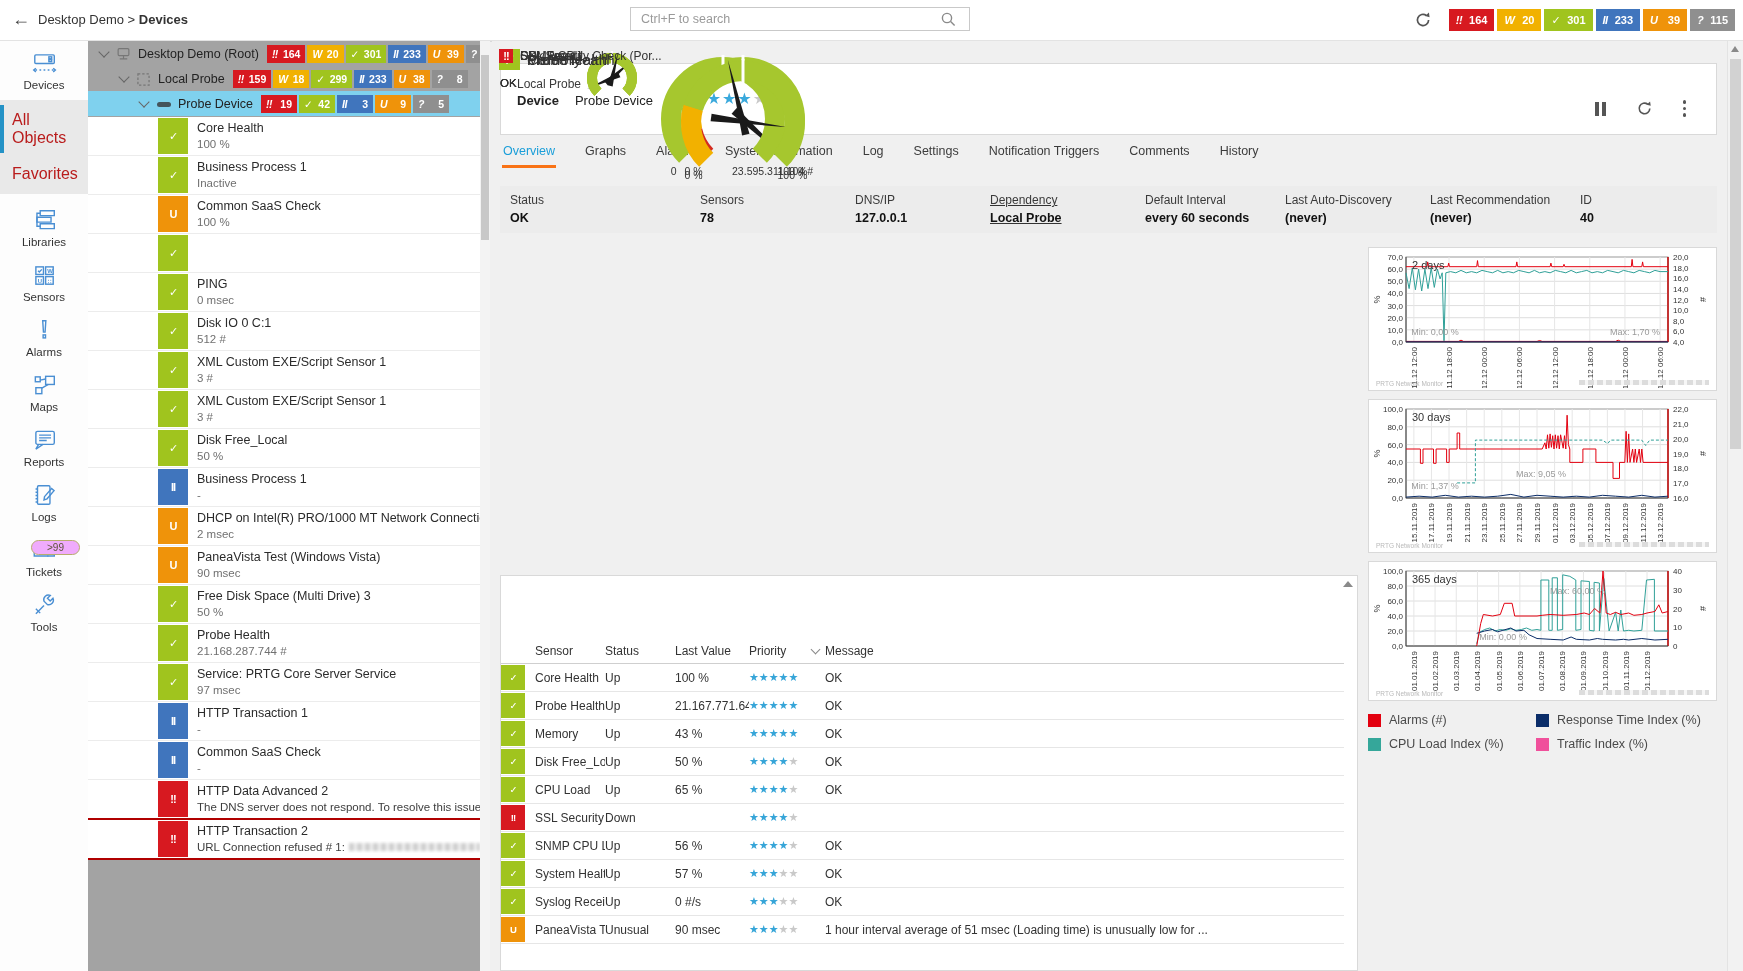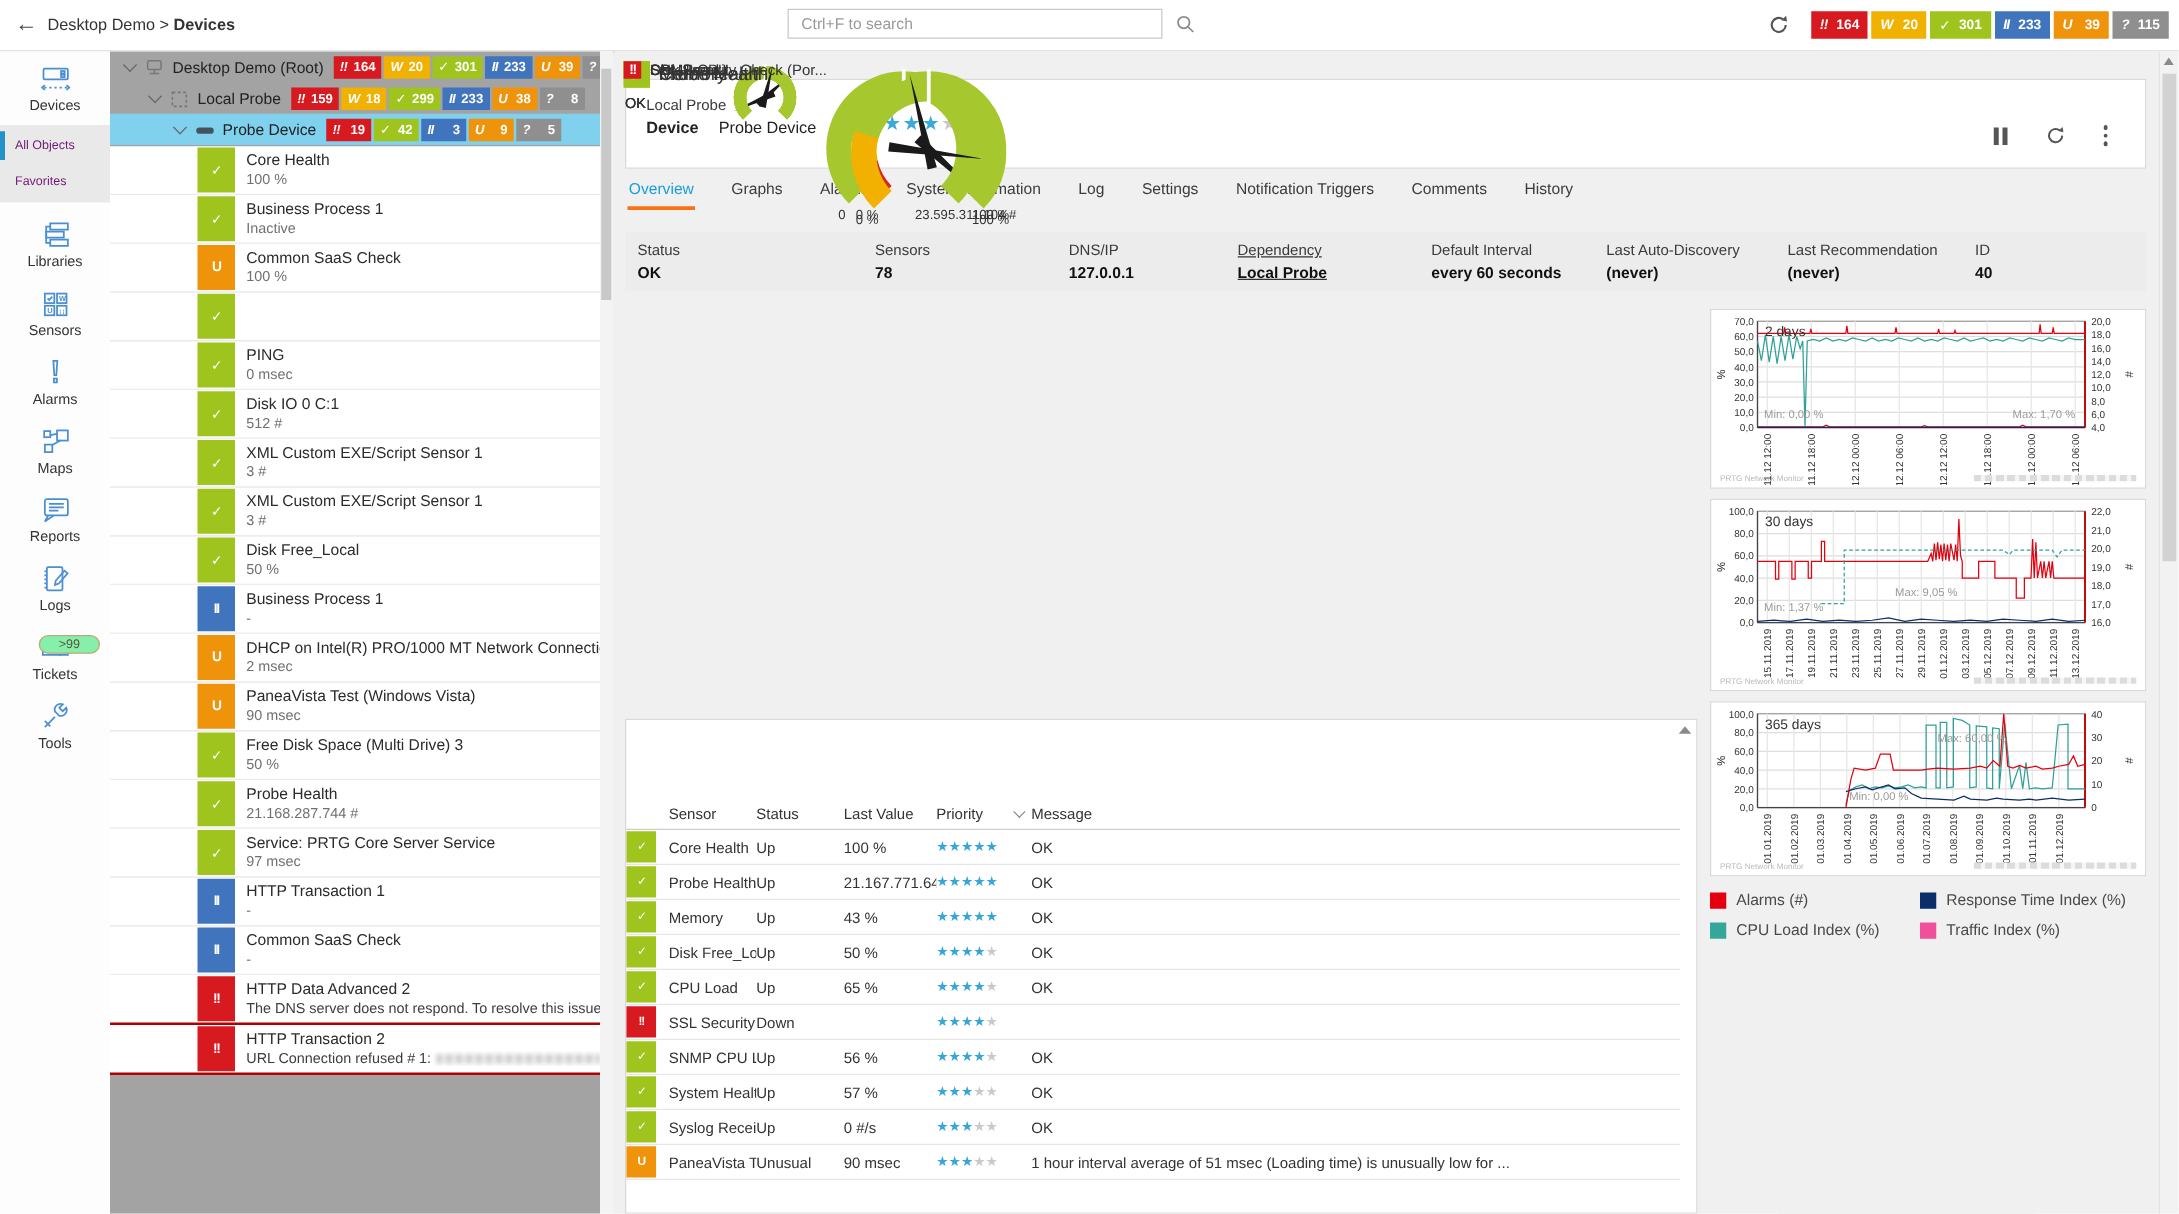--- a/index.html
+++ b/index.html
@@ -3,37 +3,37 @@
 <meta charset="utf-8">
 <style>
   html,body{margin:0;padding:0}
   body{width:1743px;height:971px;overflow:hidden;position:relative;background:#fff;
        font-family:"Liberation Sans","DejaVu Sans",sans-serif;color:#333;}
   
   #topbar{position:absolute;top:0;left:0;right:0;height:40px;background:#fff;border-bottom:1px solid #e3e3e3;z-index:5}
   .back{position:absolute;left:12px;top:9px;font-size:18px;color:#444;cursor:pointer}
   .crumbs{position:absolute;left:38px;top:12px;font-size:13px;color:#333;white-space:nowrap}
   .crumbs b{font-weight:700}
-  .search{position:absolute;left:630px;top:7px;width:300px;height:24px;border:1px solid #c9c9c9;background:#fff;display:flex;align-items:center;padding:0 8px;box-sizing:border-box}
+  .search{position:absolute;left:630px;top:7px;width:340px;height:24px;border:1px solid #c9c9c9;background:#fff;display:flex;align-items:center;padding:0 8px;box-sizing:border-box}
   .search input{border:0;outline:0;width:100%;font-size:12.5px;color:#333;font-family:inherit;background:transparent}
   .search input::placeholder{color:#9a9a9a}
   .search-ico{position:absolute;left:940px;top:11px}
   .tb-right{position:absolute;right:8px;top:9px;display:flex;gap:3px;align-items:center}
   .tb-refresh{margin-right:14px;cursor:pointer}
   .badge{height:22px;display:flex;align-items:center;color:#fff;padding:0 7px;min-width:44px;justify-content:space-between;font-size:11px;cursor:pointer;box-sizing:border-box}
   .badge .bglyph{font-weight:700;margin-right:7px;letter-spacing:-0.5px}
   .badge.sm{height:18px;min-width:36px;font-size:10.5px;padding:0 5px}
   .badge.sm .bglyph{margin-right:5px}
   
   #sidebar{position:absolute;top:41px;left:0;width:88px;bottom:0;background:#fdfdfd;border-right:1px solid #e4e4e4;overflow:hidden}
   .side-item{display:flex;flex-direction:column;align-items:center;padding:9px 0 5px;cursor:pointer;position:relative}
   .side-label{font-size:11.5px;color:#333;margin-top:3px}
-  .side-badge{position:absolute;right:8px;top:12px;background:#86efac;border:1px solid #b9ac6f;color:#5c5338;font-size:10px;border-radius:9px;padding:1px 15px}
+  .side-badge{position:absolute;right:8px;top:12px;background:#f0abfc;border:1px solid #b9ac6f;color:#5c5338;font-size:10px;border-radius:9px;padding:1px 15px}
   .subnav{background:#e9e9e9;margin:4px 0;padding:2px 0}
-  .srow{font-size:10px;color:#701a75;padding:9px 0 9px 12px;position:relative;cursor:pointer}
+  .srow{font-size:16px;color:#b91c1c;padding:9px 0 9px 12px;position:relative;cursor:pointer}
   .srow.active::before{content:"";position:absolute;left:0;top:3px;bottom:3px;width:4px;background:#2492c6}
   
   #tree{position:absolute;top:41px;left:88px;width:392px;bottom:0;background:#a3a3a3;overflow:hidden}
   .tg{height:25px;display:flex;align-items:center;font-size:12.5px;color:#222;white-space:nowrap;overflow:hidden;cursor:pointer}
   .tg .lbl{margin:0 8px 0 6px}
   .tg0{padding-left:12px}.tg1{padding-left:32px}.tg2{padding-left:52px}
   .tg.sel{background:#7fd1ee}
   .chev{width:7px;height:7px;border-right:1.5px solid #666;border-bottom:1.5px solid #666;transform:rotate(45deg);margin:-3px 8px 0 0;flex:none}
   .gicon{width:16px;height:14px;flex:none;display:inline-block}
   .tbadges{display:flex;gap:2px;flex:none}

